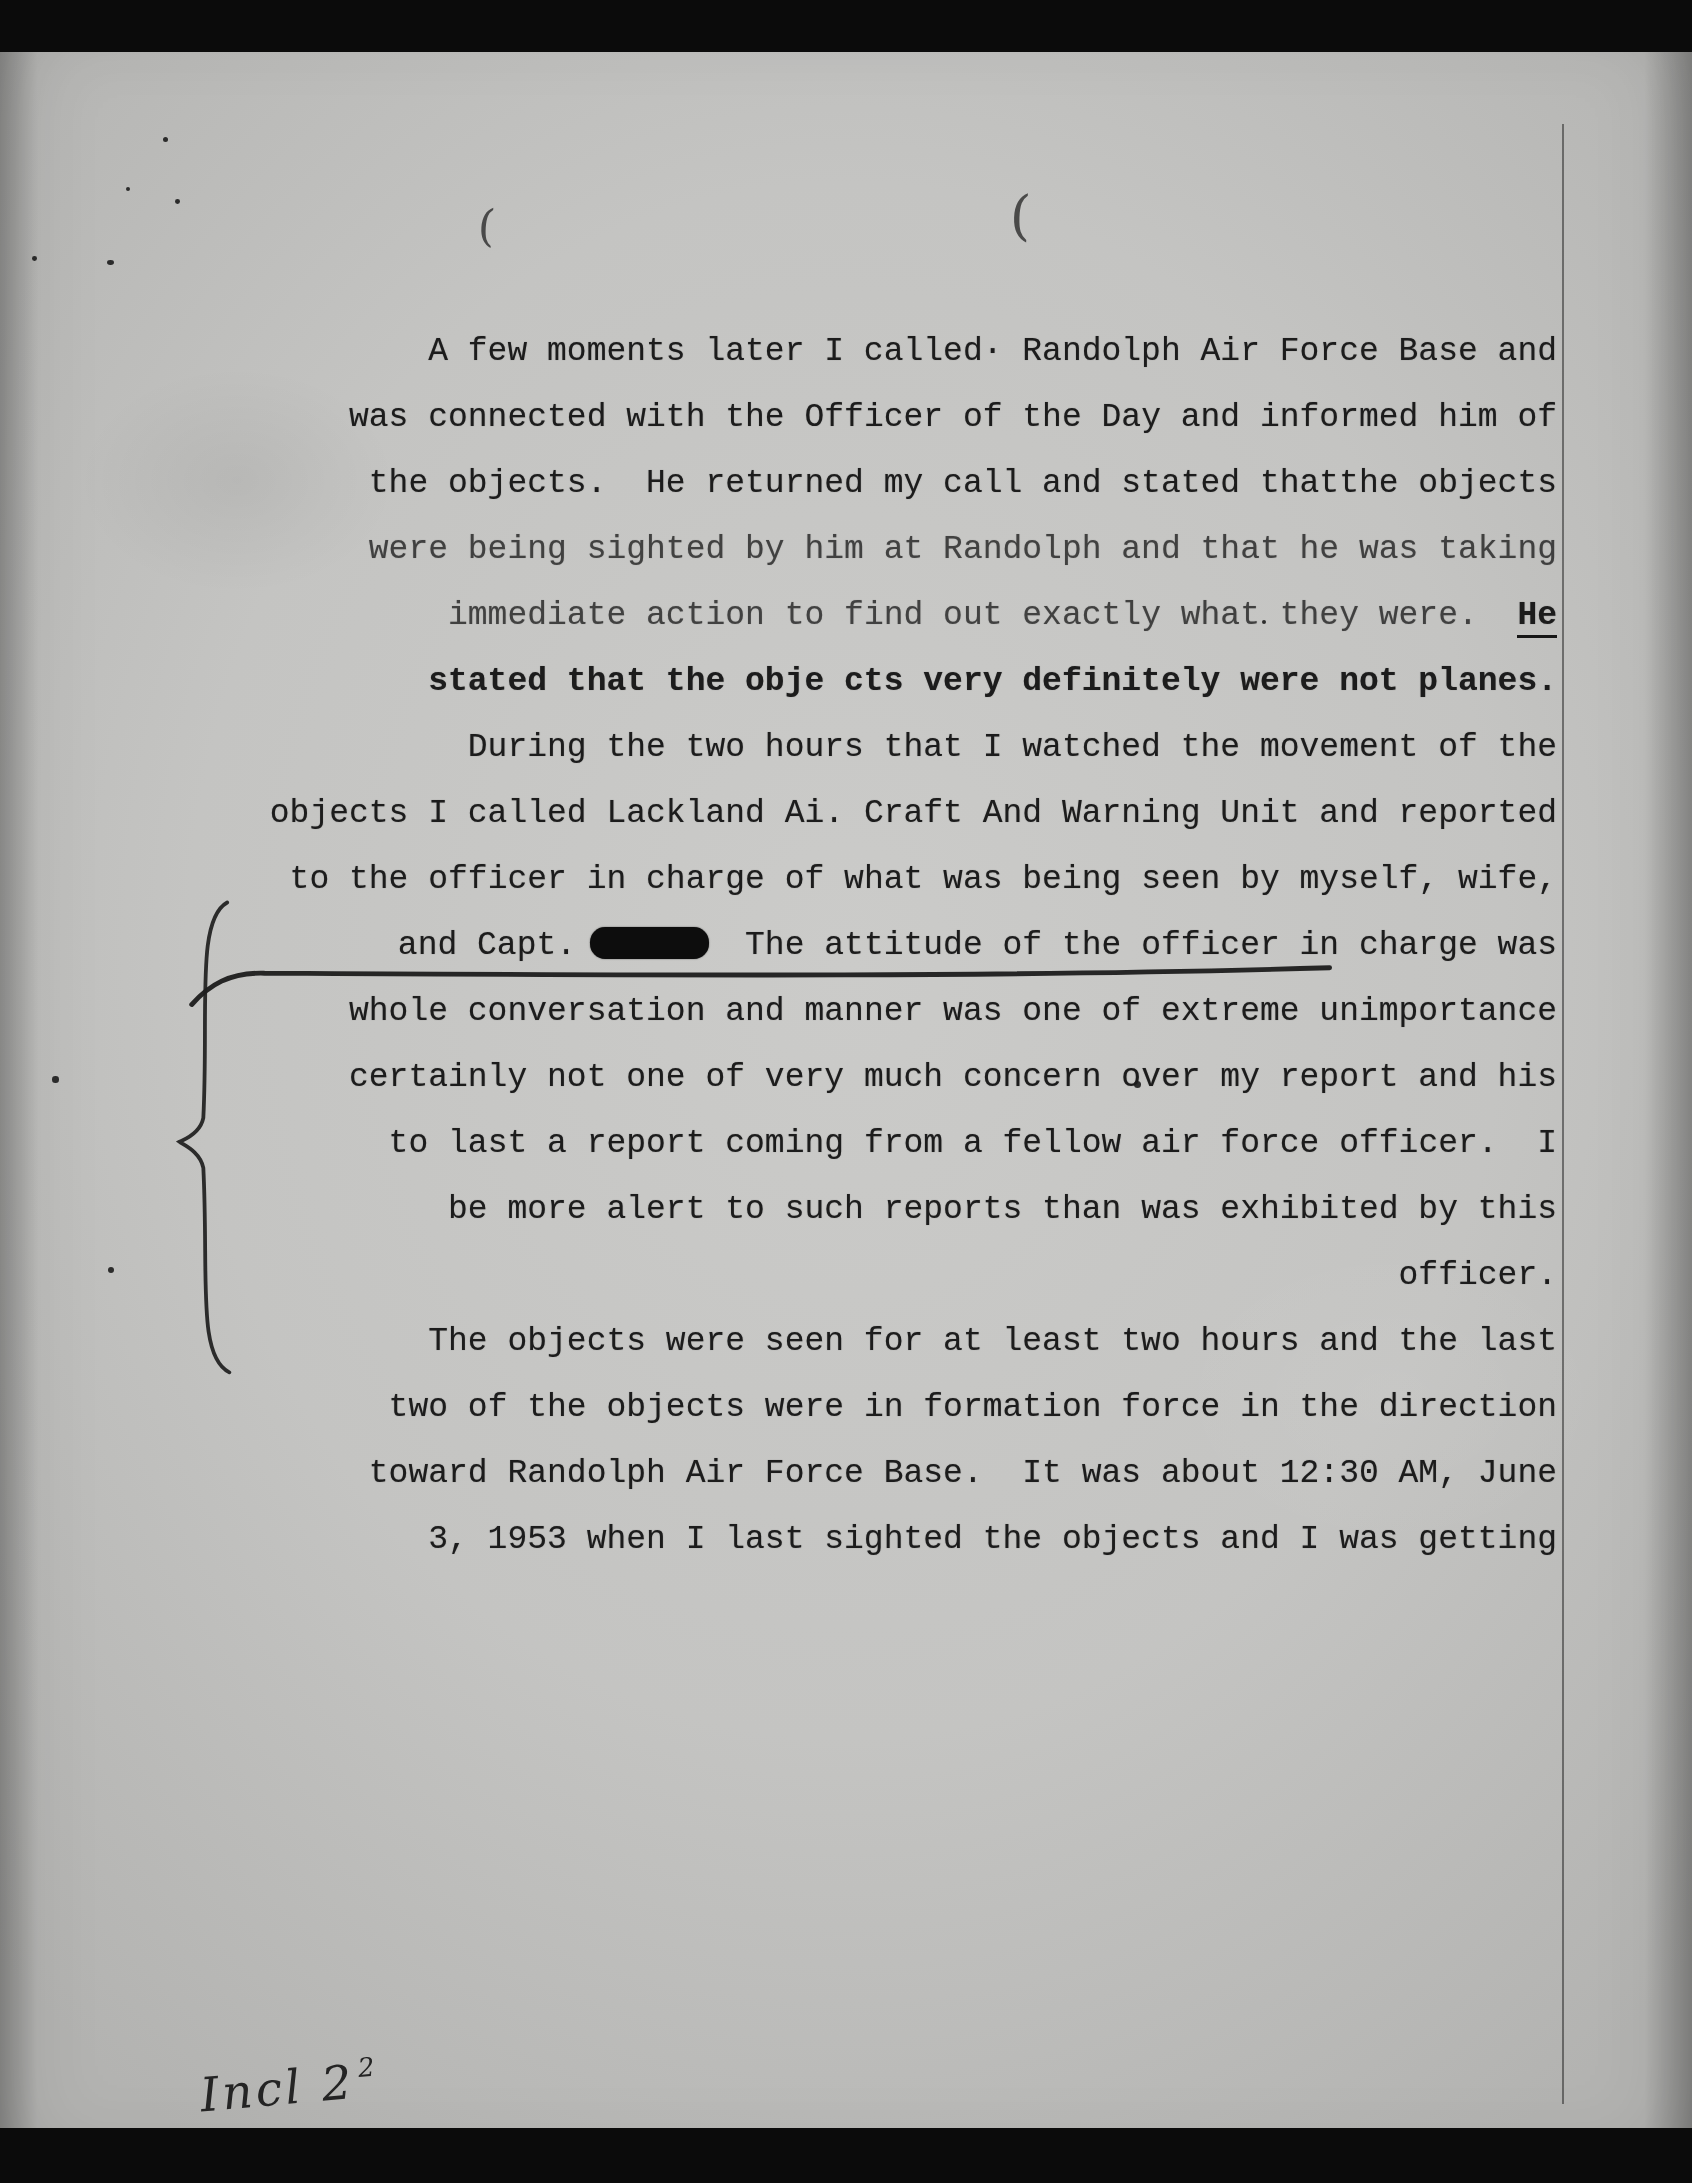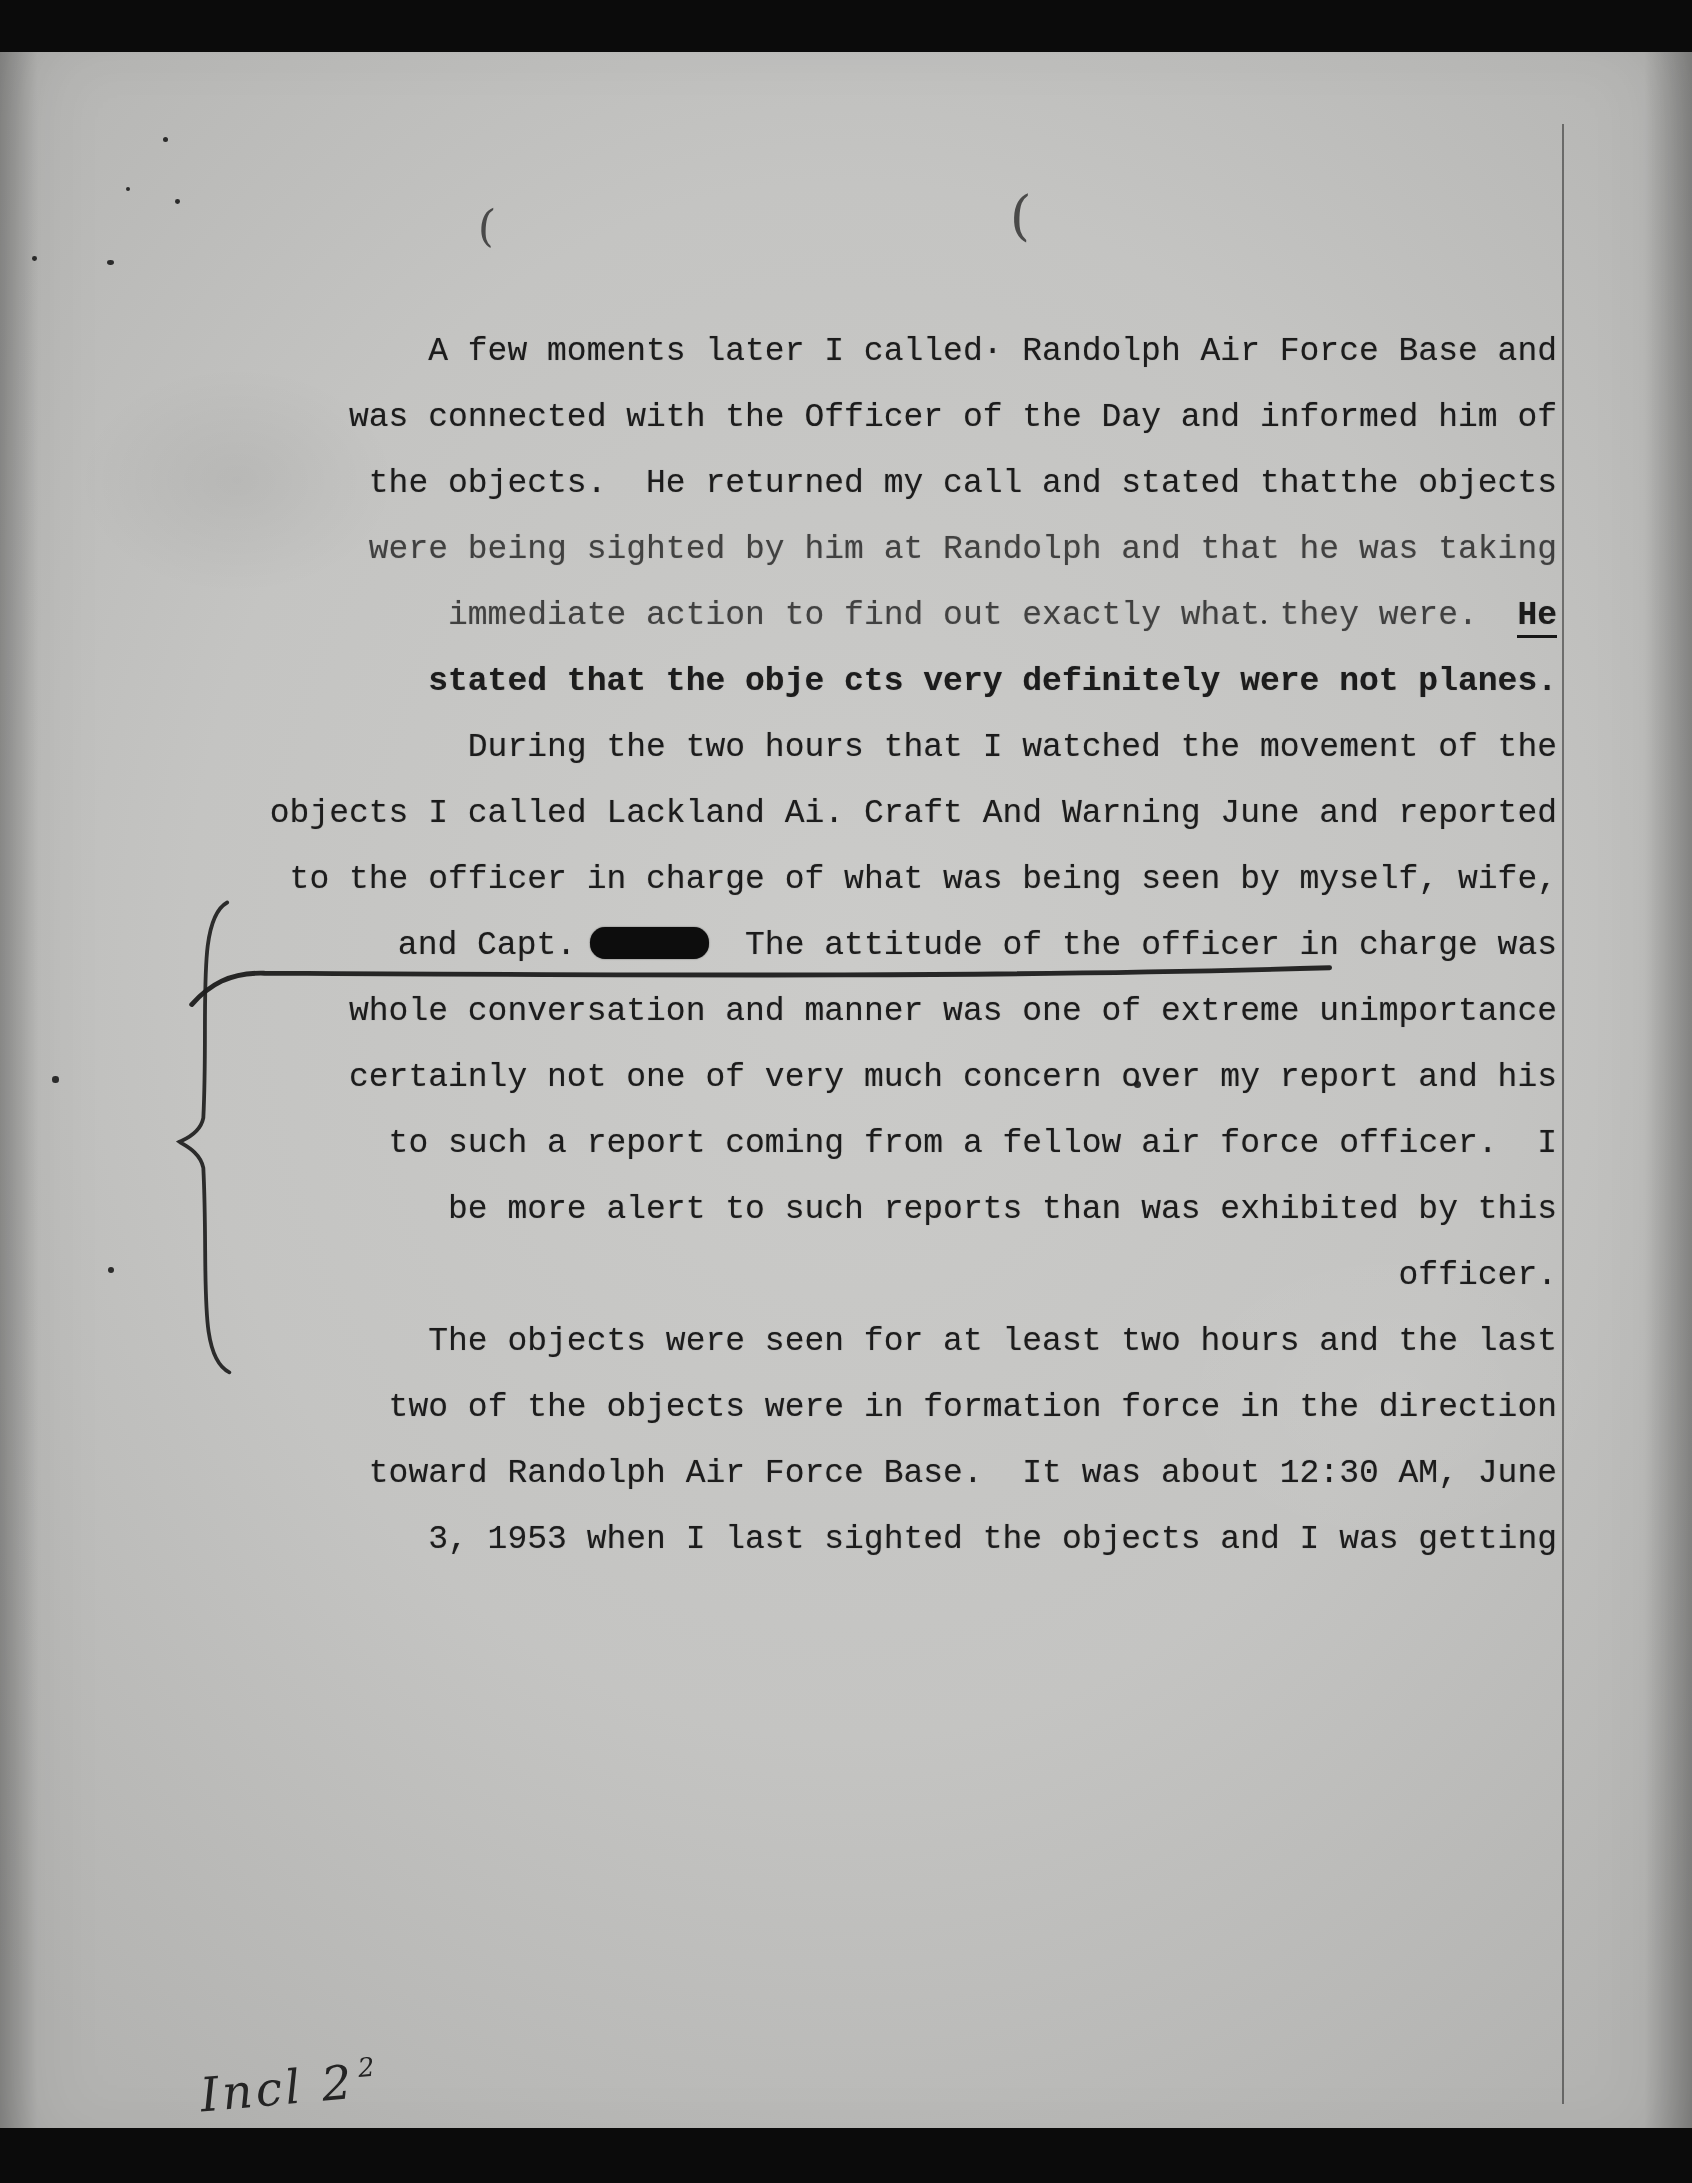--- a/index.html
+++ b/index.html
@@ -119,26 +119,26 @@
   <div class="speck s9"></div>
 
   <div class="textblock">
     <div class="line indent">A few moments later I called· Randolph Air Force Base and</div>
     <div class="line">was connected with the Officer of the Day and informed him of</div>
     <div class="line">the objects.  He returned my call and stated thatthe objects</div>
     <div class="line faded">were being sighted by him at Randolph and that he was taking</div>
     <div class="line"><span class="faded">immediate action to find out exactly what they were.  </span><span class="u-he">He</span></div>
     <div class="line strong">stated that the obje cts very definitely were not planes.</div>
     <div class="line indent">During the two hours that I watched the movement of the</div>
-    <div class="line">objects I called Lackland Ai. Craft And Warning June and reported</div>
+    <div class="line">objects I called Lackland Ai. Craft And Warning Unit and reported</div>
     <div class="line">to the officer in charge of what was being seen by myself, wife,</div>
     <div class="line"><span>and Capt.</span><span class="redaction"></span><span>The attitude of the officer in charge was</span></div>
     <div class="line">whole conversation and manner was one of extreme unimportance</div>
     <div class="line">certainly not one of very much concern over my report and his</div>
-    <div class="line">to such a report coming from a fellow air force officer.  I</div>
+    <div class="line">to last a report coming from a fellow air force officer.  I</div>
     <div class="line">be more alert to such reports than was exhibited by this</div>
     <div class="line">officer.</div>
     <div class="line indent">The objects were seen for at least two hours and the last</div>
     <div class="line">two of the objects were in formation force in the direction</div>
     <div class="line">toward Randolph Air Force Base.  It was about 12:30 AM, June</div>
     <div class="line">3, 1953 when I last sighted the objects and I was getting</div>
   </div>
 
   <svg class="underline-svg" viewBox="0 0 2140 100" preserveAspectRatio="none">
     <path d="M2108,20 C1500,38 900,34 150,30 C86,28 48,52 16,88"></path>

